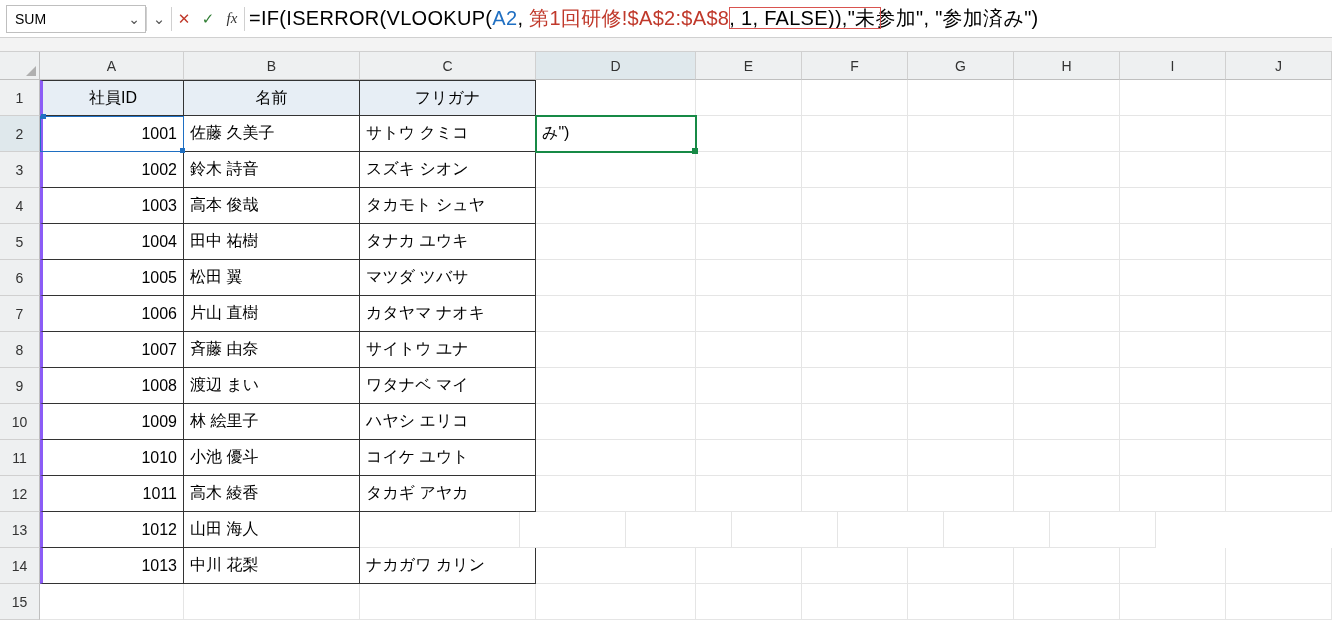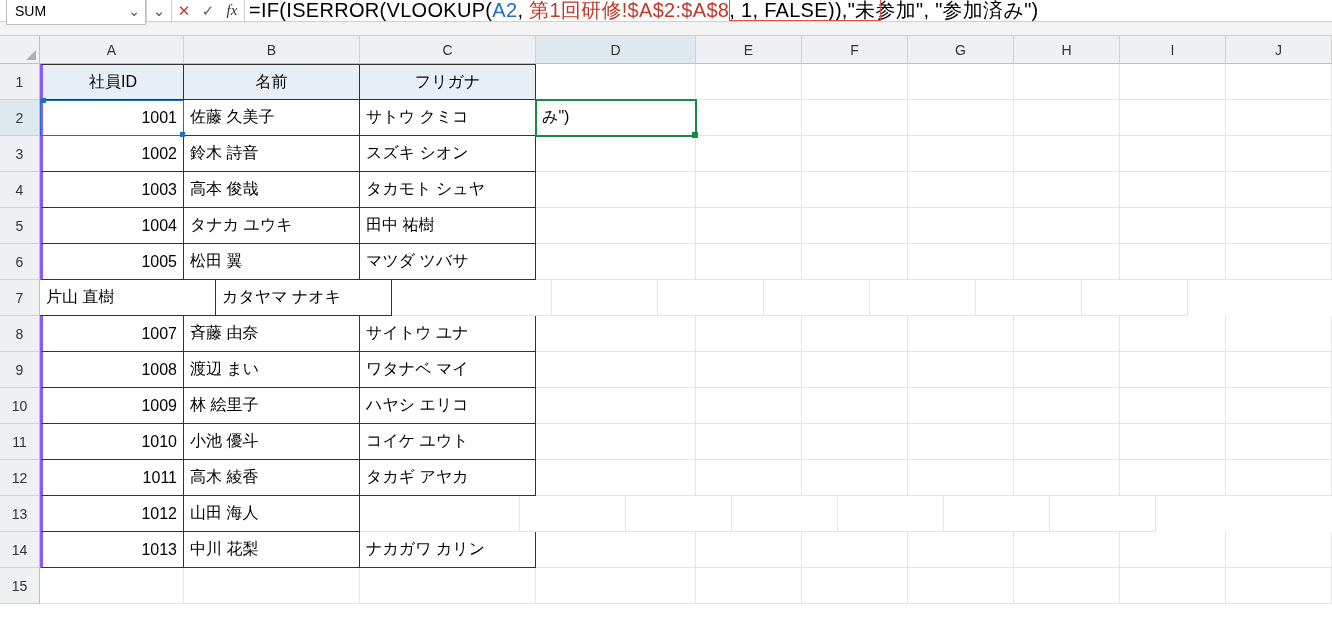--- a/index.html
+++ b/index.html
@@ -10,21 +10,21 @@
     color: #000;
     width: 1332px;
     height: 638px;
     overflow: hidden;
   }
 
   
   .formula-row {
     display: flex;
     align-items: center;
-    height: 22px;
+    height: 38px;
     border-bottom: 1px solid #d0d0d0;
     padding: 4px 6px;
     gap: 0;
   }
   .name-box-wrap {
     display:flex;
     align-items:center;
     border:1px solid #bfbfbf;
     height:28px;
     background:#fff;
@@ -295,22 +295,22 @@
       <div class="cell cF"></div>
       <div class="cell cG"></div>
       <div class="cell cH"></div>
       <div class="cell cI"></div>
       <div class="cell cJ"></div>
   </div>
 
   <div class="grid-row">
     <div class="row-h">5</div>
     <div class="cell cA num-right data-border data-border-left">1004</div>
+    <div class="cell cB data-border">田中 祐樹</div>
     <div class="cell cC data-border">タナカ ユウキ</div>
-    <div class="cell cB data-border">田中 祐樹</div>
     <div class="cell cD"></div>
       <div class="cell cE"></div>
       <div class="cell cF"></div>
       <div class="cell cG"></div>
       <div class="cell cH"></div>
       <div class="cell cI"></div>
       <div class="cell cJ"></div>
   </div>
 
   <div class="grid-row">
@@ -322,20 +322,21 @@
       <div class="cell cE"></div>
       <div class="cell cF"></div>
       <div class="cell cG"></div>
       <div class="cell cH"></div>
       <div class="cell cI"></div>
       <div class="cell cJ"></div>
   </div>
 
   <div class="grid-row">
     <div class="row-h">7</div>
+    <div class="cell cA num-right data-border data-border-left">1006</div>
     <div class="cell cB data-border">片山 直樹</div>
     <div class="cell cC data-border">カタヤマ ナオキ</div>
     <div class="cell cD"></div>
       <div class="cell cE"></div>
       <div class="cell cF"></div>
       <div class="cell cG"></div>
       <div class="cell cH"></div>
       <div class="cell cI"></div>
       <div class="cell cJ"></div>
   </div>

